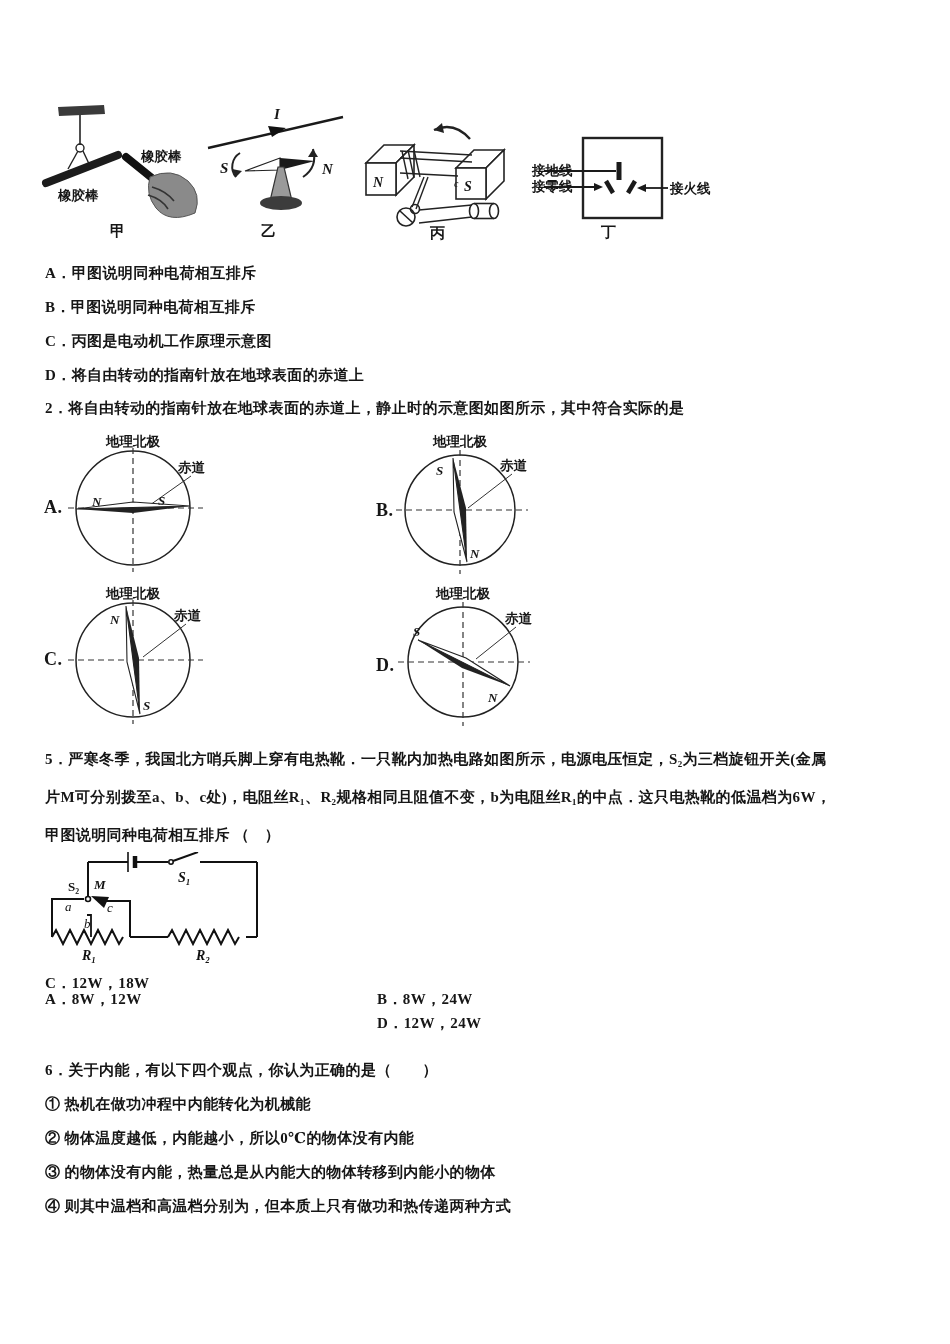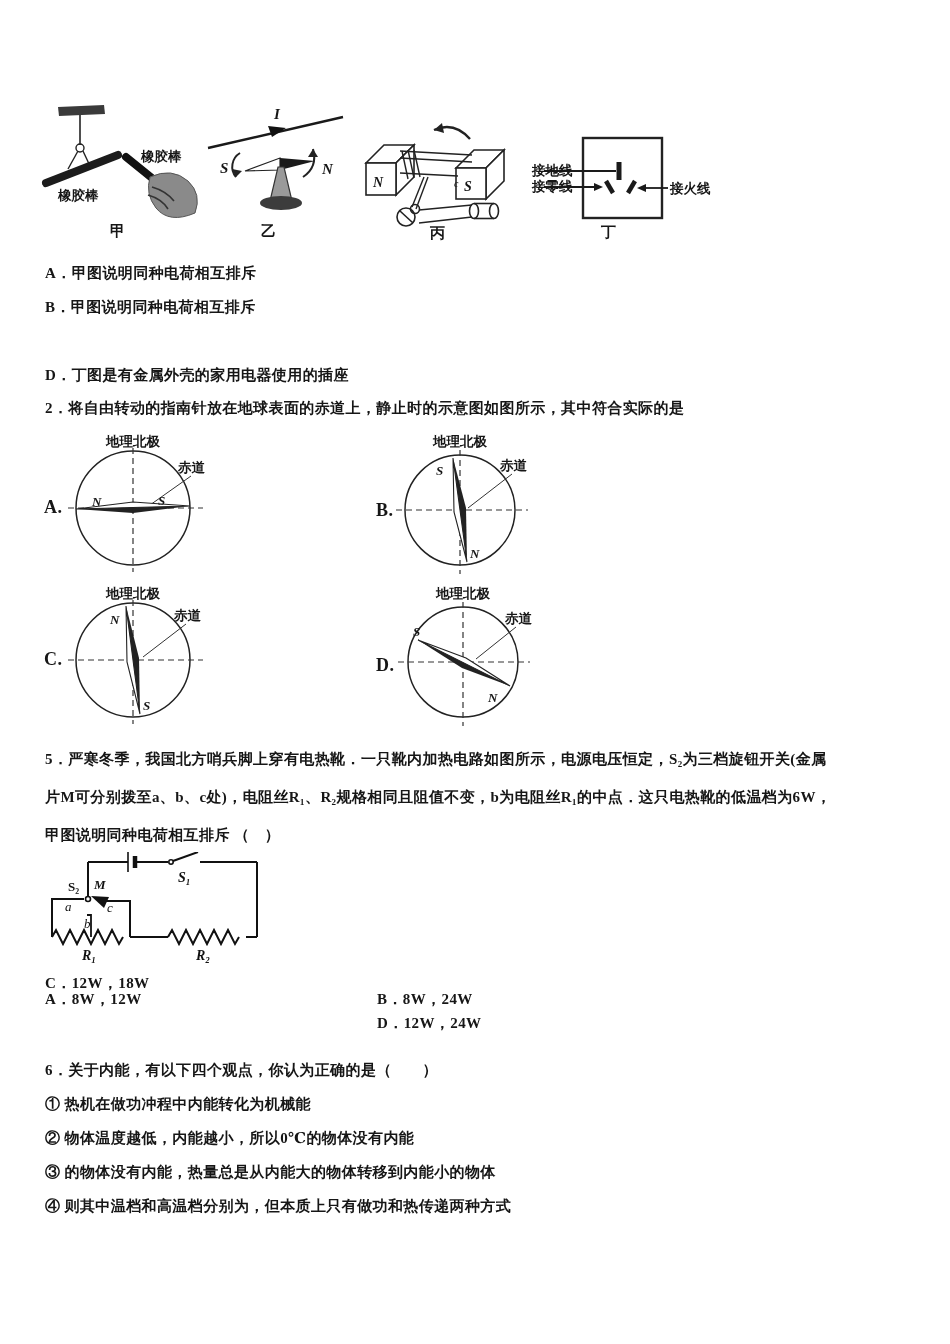--- a/index.html
+++ b/index.html
@@ -108,21 +108,22 @@
     <line x1="138" y1="55" x2="112" y2="55" stroke="#1a1a1a" stroke-width="1.8"></line>
     <polygon points="107,55 116,51 116,59" fill="#1a1a1a"></polygon>
     <text x="2" y="42" class="cjk-label" fill="#161616">接地线</text>
     <text x="2" y="58" class="cjk-label" fill="#161616">接零线</text>
     <text x="140" y="60" class="cjk-label" fill="#161616">接火线</text>
     <text x="71" y="104" font-size="15" font-weight="600" fill="#161616">丁</text>
   </svg>
 
   <div class="line" style="top:262px"><span>A．</span><span>甲图说明同种电荷相互排斥</span></div>
   <div class="line" style="top:296px"><span>B．</span><span>甲图说明同种电荷相互排斥</span></div>
-  <div class="line" style="top:364px"><span>D．</span><span>丁图是有金属外壳的家用电器使用的插座</span></div>
+  <div class="line" style="top:330px"><span>C．</span><span>丙图是电动机工作原理示意图</span></div>
+  <div class="line" style="top:364px"><span>D．</span><span>将自由转动的指南针放在地球表面的赤道上</span></div>
 
   <div class="line" style="top:397px">2．将自由转动的指南针放在地球表面的赤道上，静止时的示意图如图所示，其中符合实际的是</div>
 
   <div class="optletter" style="left:44px;top:497px">A.</div>
   <svg class="abs" style="left:58px;top:428px" width="200" height="152" viewBox="0 0 200 152">
     <circle cx="75" cy="80" r="57" fill="none" stroke="#222" stroke-width="1.5"></circle>
     <line x1="75" y1="20" x2="75" y2="144" stroke="#333" stroke-width="1.2" stroke-dasharray="6 4"></line>
     <line x1="10" y1="80" x2="145" y2="80" stroke="#333" stroke-width="1.2" stroke-dasharray="6 4"></line>
     <text x="75" y="18" text-anchor="middle" class="cjk-label" fill="#161616">地理北极</text>
     <text x="120" y="44" class="cjk-label" fill="#161616">赤道</text>

